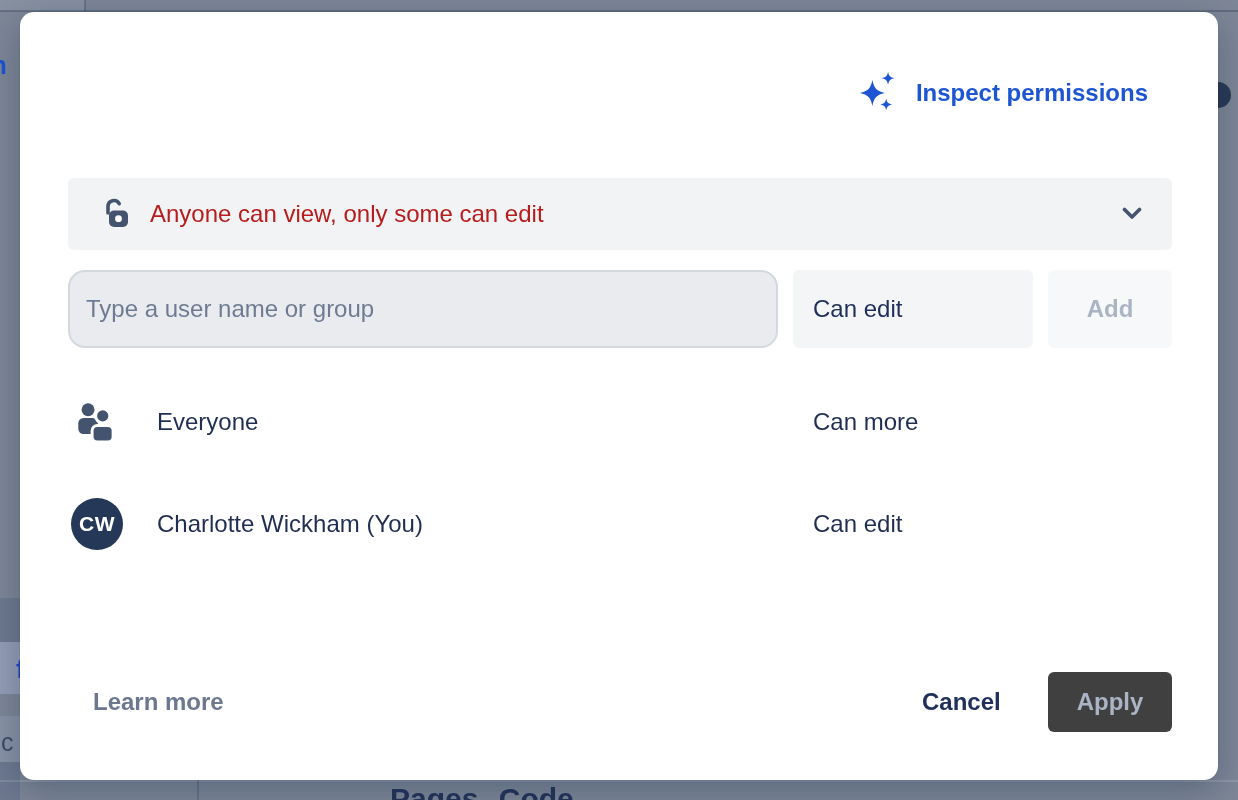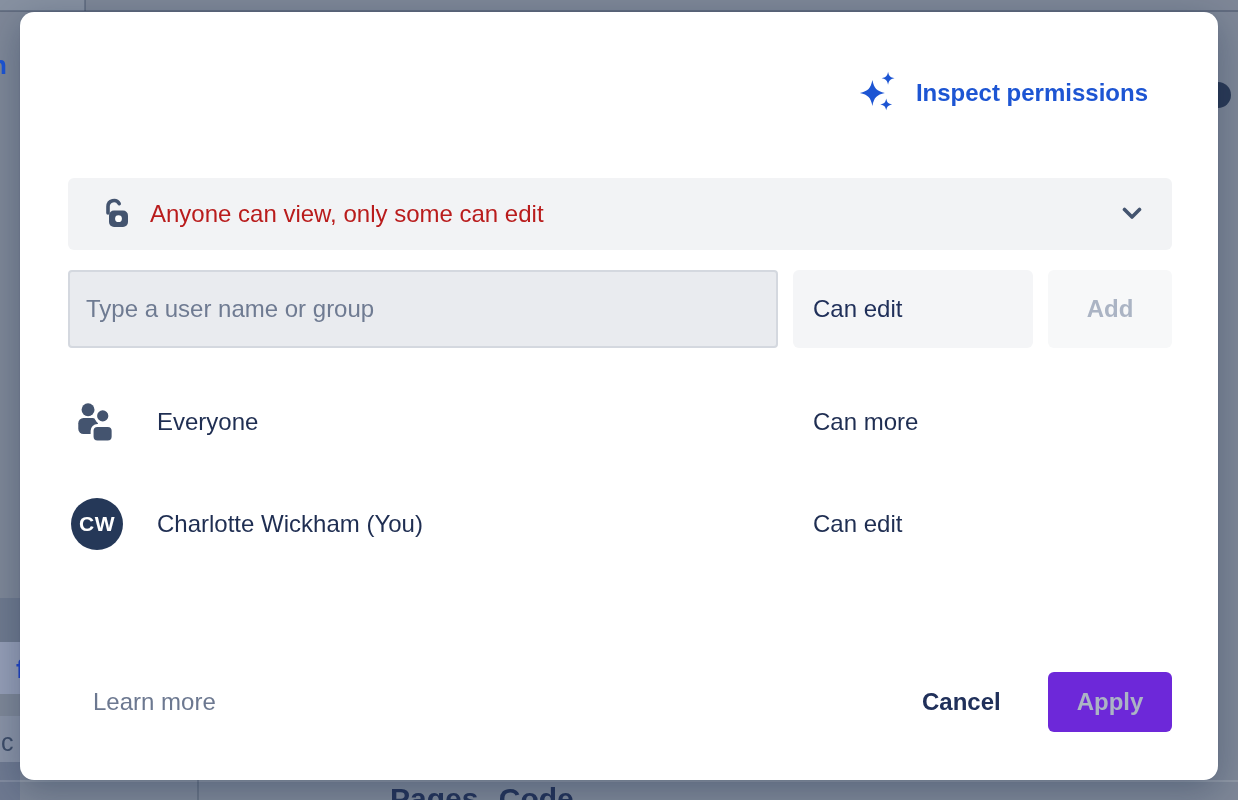--- a/index.html
+++ b/index.html
@@ -57,21 +57,21 @@
   .access-bar {
     position: absolute; left: 48px; top: 166px; width: 1104px; height: 72px;
     background: #F2F3F5; border-radius: 6px;
     display: flex; align-items: center; padding-left: 30px; gap: 16px; cursor: pointer;
   }
   .access-bar .label { font-size: 24px; color: #b91c1c; }
   .access-bar .chevron { position: absolute; right: 30px; top: 29px; }
 
   .name-input {
     position: absolute; left: 48px; top: 258px; width: 710px; height: 78px;
-    background: #E9EBEF; border: 2px solid #D4D8DF; border-radius: 4px;
+    background: #E9EBEF; border: 2px solid #D4D8DF; border-radius: 17px;
     padding: 0 16px; font-size: 24px; color: #1F2E52; outline: none;
     font-family: inherit;
   }
   .name-input::placeholder { color: #6F7B92; opacity: 1; }
 
   .perm-select {
     position: absolute; left: 773px; top: 258px; width: 240px; height: 78px;
     background: #F4F5F7; border-radius: 6px; border: none;
     display: flex; align-items: center; padding-left: 20px;
     font-size: 24px; font-weight: 500; color: #20305A; cursor: pointer;
@@ -97,30 +97,30 @@
   .people-icon-box { position: absolute; left: 6px; top: 4px; width: 44px; height: 44px; }
   .avatar {
     position: absolute; left: 3px; top: 2px; width: 52px; height: 52px;
     border-radius: 50%; background: #253858;
     display: flex; align-items: center; justify-content: center;
     color: #ffffff; font-size: 21px; font-weight: 700; letter-spacing: 0.5px;
   }
 
   .learn-more {
     position: absolute; left: 73px; top: 676px;
-    font-size: 24px; font-weight: 400; color: #6C7890; cursor: pointer;
+    font-size: 24px; font-weight: 700; color: #6C7890; cursor: pointer;
   }
   .cancel-btn {
     position: absolute; left: 902px; top: 676px; border: none; background: transparent;
     font-size: 24px; font-weight: 600; color: #20305A; cursor: pointer;
     font-family: inherit;
   }
   .apply-btn {
     position: absolute; left: 1028px; top: 660px; width: 124px; height: 60px;
-    background: #6d28d9; border-radius: 6px; border: none;
+    background: #404040; border-radius: 6px; border: none;
     display: flex; align-items: center; justify-content: center;
     font-size: 24px; font-weight: 600; color: #ABB4C4;
     font-family: inherit;
   }
 </style>
 </head>
 <body>
 
 <div id="page">
 

